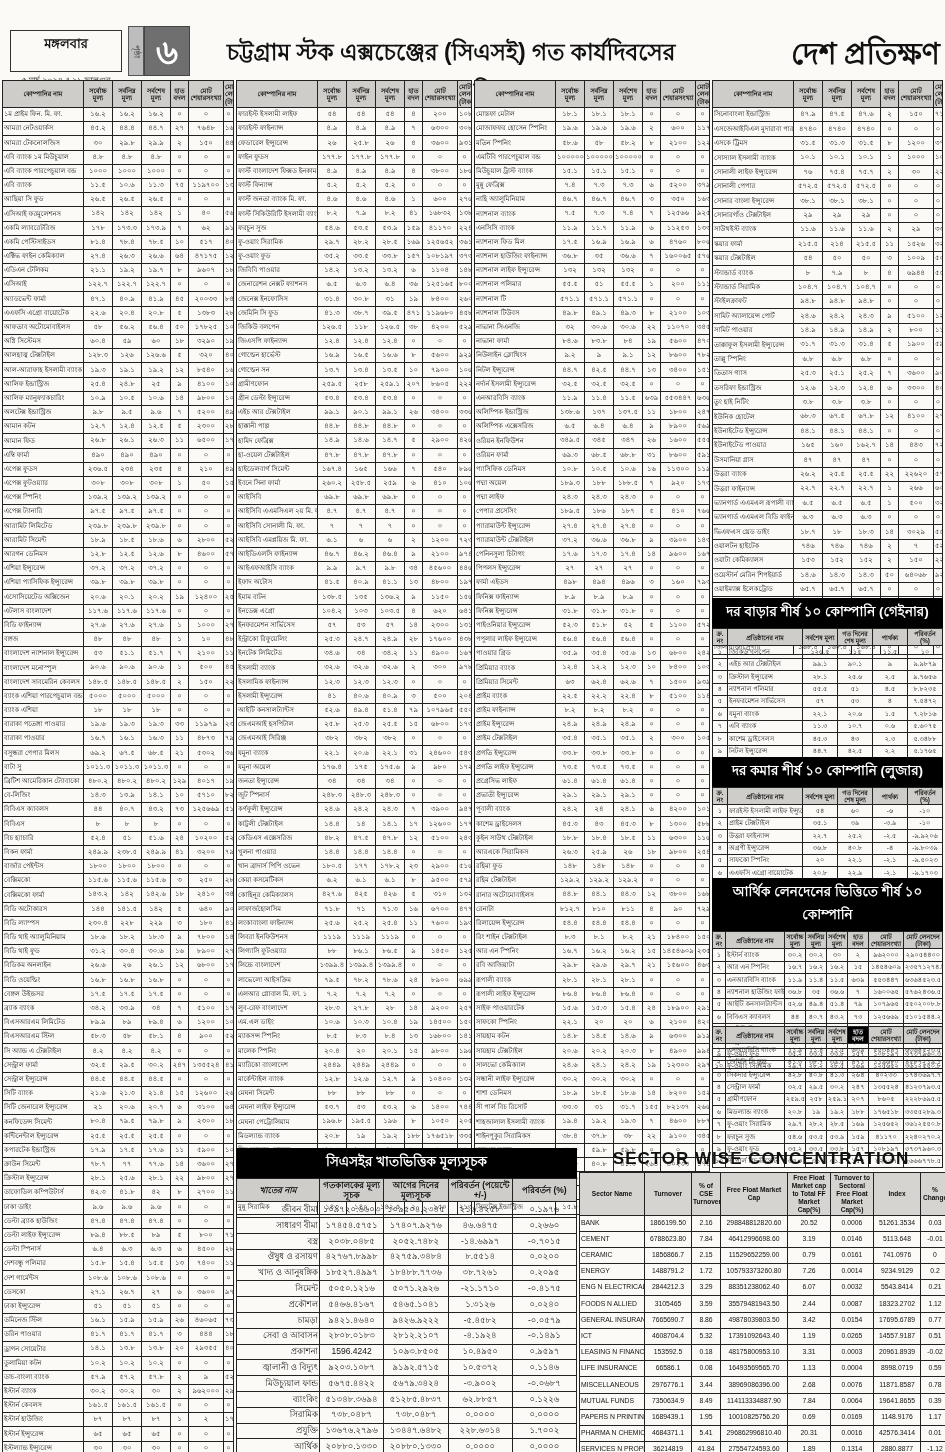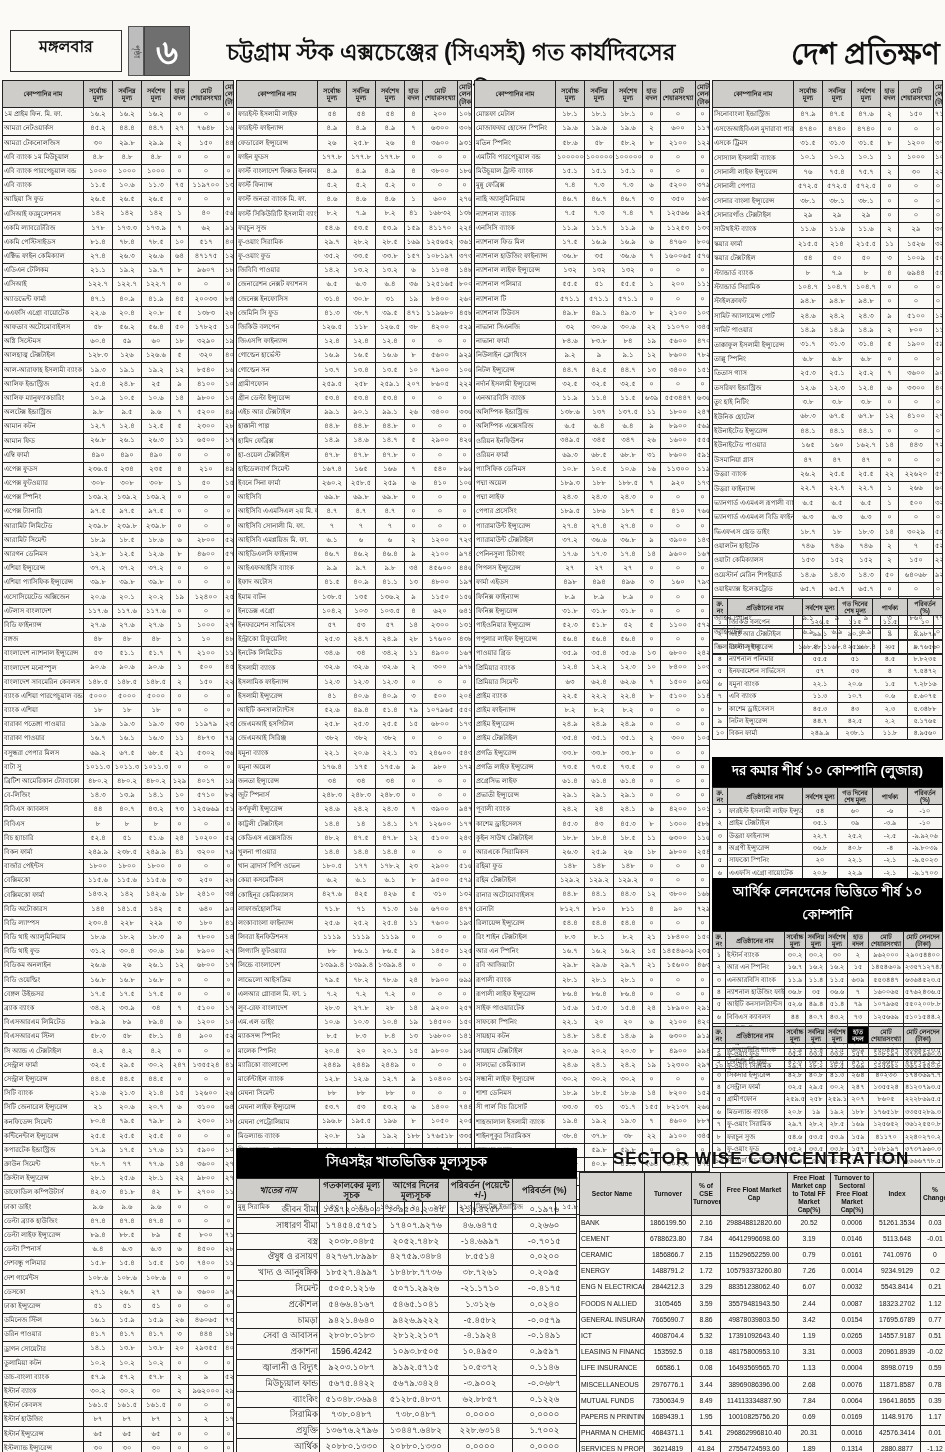--- a/index.html
+++ b/index.html
@@ -1,20 +1,20 @@
 <!DOCTYPE html>
 <html><head>
 <meta charset="utf-8">
 <style>
   html,body{margin:0;padding:0;background:#e8e6e2;}
   .page{position:relative;width:945px;height:1452px;background:#fbfaf7;font-family:"Liberation Sans","DejaVu Sans",sans-serif;color:#111;overflow:hidden;}
   
   .masthead{position:absolute;left:0;top:0;width:945px;height:78px;}
   .datebox{position:absolute;left:10px;top:30px;width:112px;height:42px;border:1px solid #333;text-align:center;padding-top:3px;box-sizing:border-box;}
-  .datebox .wd{font-weight:bold;font-size:16px;}
+  .datebox .wd{font-weight:bold;font-size:13px;}
   .datebox .dt{font-size:8px;margin-top:19px;}
   .pagebadge{position:absolute;left:128px;top:26px;width:62px;height:50px;}
   .pagebadge .strip{position:absolute;left:0;top:0;width:16px;height:50px;background:#bdbdbd;color:#222;font-size:8px;writing-mode:vertical-rl;text-align:center;border:1px solid #555;box-sizing:border-box;}
   .pagebadge .num{position:absolute;left:16px;top:0;width:46px;height:50px;background:#6f6f6f;color:#fff;font-size:34px;font-weight:bold;text-align:center;line-height:50px;border:1px solid #444;box-sizing:border-box;}
   .main-title{position:absolute;left:196px;top:34px;width:510px;text-align:center;font-size:23px;font-weight:bold;letter-spacing:0px;}
   .logo{position:absolute;left:712px;top:30px;width:228px;text-align:right;font-size:30px;font-weight:bold;font-family:"Liberation Serif","DejaVu Serif",serif;}
   
   table{border-collapse:collapse;width:100%;table-layout:fixed;}
   th,td{border:1px solid #222;padding:1px 1px;overflow:hidden;white-space:nowrap;}
   th{background:#cfcdc9;font-weight:bold;}
@@ -2748,20 +2748,21 @@
             <td>১৬৮.৪</td>
             <td>০</td>
             <td>০</td>
             <td>০</td>
           </tr>
         </tbody>
       </table>
     </div>
 
   <div class="special" style="top:598px;">
+    <div class="band">দর বাড়ার শীর্ষ ১০ কোম্পানি (গেইনার)</div>
     <div class="g6">
         <table>
           <thead>
             <tr>
               <th>ক্র. নং</th>
               <th>প্রতিষ্ঠানের নাম</th>
               <th>সর্বশেষ মূল্য</th>
               <th>গত দিনের শেষ মূল্য</th>
               <th>পার্থক্য</th>
               <th>পরিবর্তন (%)</th>

